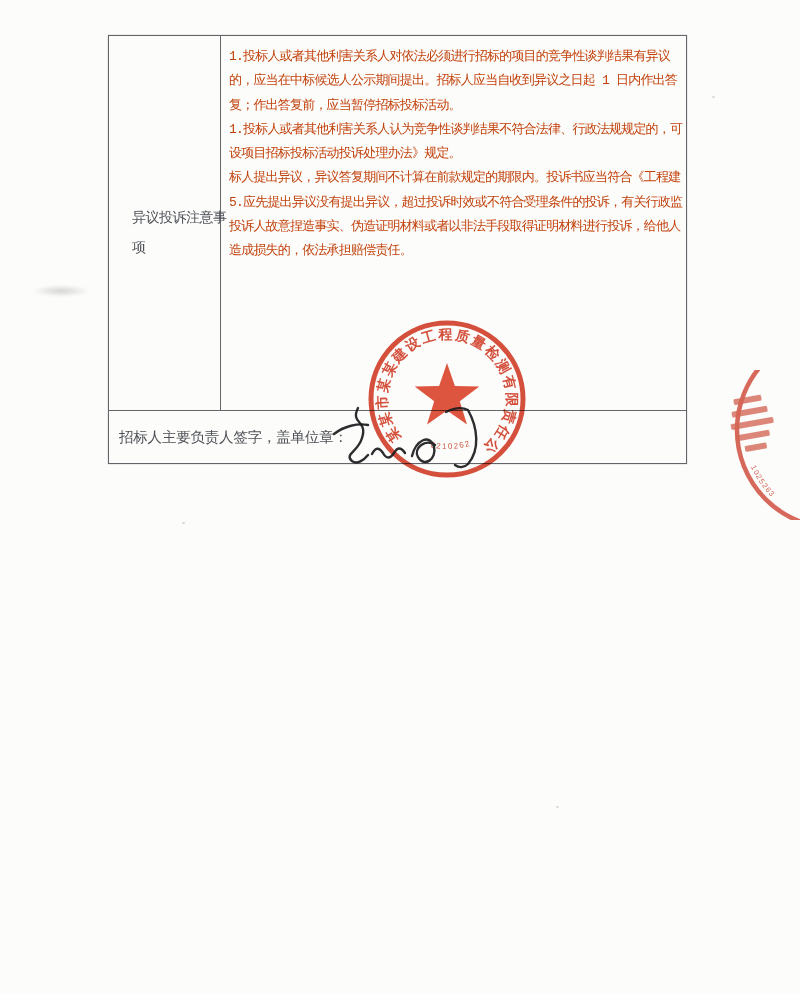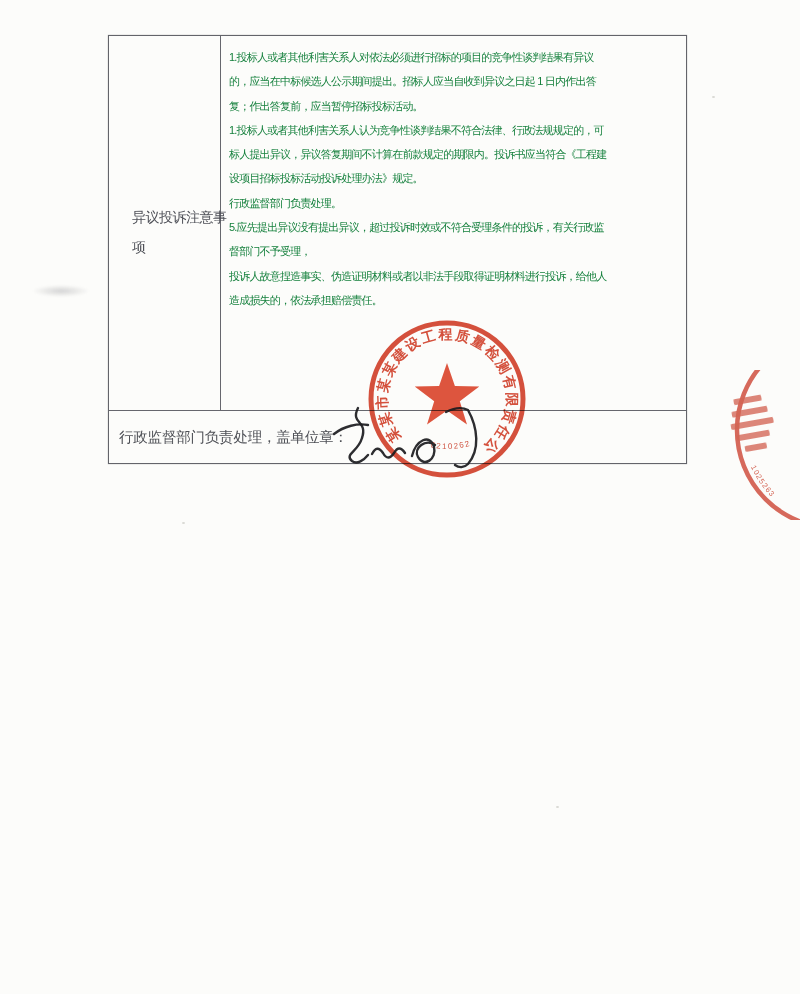--- a/index.html
+++ b/index.html
@@ -22,22 +22,22 @@
     margin-left:23px;font-size:14px;line-height:30px;letter-spacing:-0.5px;
     color:#4f5158;white-space:nowrap;
   }
   .header-line:first-child{margin-top:166px;}
   .content-cell{
     position:absolute;left:112px;top:0;width:465px;height:374px;
     padding-top:9px;box-sizing:border-box;
   }
   .content-line{
     height:24.3px;line-height:24.3px;padding:0 8px;
-    font-size:11px;letter-spacing:-0.8px;color:#15803d;
-    white-space:nowrap;overflow:hidden;
+    font-size:13px;letter-spacing:-0.8px;color:#c2410c;
+    white-space:nowrap;overflow:hidden;font-family:Liberation Mono, monospace;
   }
   .footer-row{position:absolute;left:0;top:375px;width:100%;height:52px;}
   .footer-label{
     position:absolute;left:10px;top:17px;
     font-size:14.5px;letter-spacing:-0.2px;color:#4e5056;white-space:nowrap;
   }
   
   .smudge{
     position:absolute;left:32px;top:285px;width:58px;height:12px;
     background:radial-gradient(ellipse at center,rgba(110,110,115,.28),rgba(110,110,115,0) 70%);
@@ -78,31 +78,29 @@
     <div class="header-cell">
       <div class="header-line">异议投诉注意事</div>
       <div class="header-line">项</div>
     </div>
 
     <div class="content-cell">
       <div class="content-line">1.投标人或者其他利害关系人对依法必须进行招标的项目的竞争性谈判结果有异议</div>
       <div class="content-line">的，应当在中标候选人公示期间提出。招标人应当自收到异议之日起 1 日内作出答</div>
       <div class="content-line">复；作出答复前，应当暂停招标投标活动。</div>
       <div class="content-line">1.投标人或者其他利害关系人认为竞争性谈判结果不符合法律、行政法规规定的，可</div>
+      <div class="content-line">设项目招标投标活动投诉处理办法》规定。</div>
       <div class="content-line">标人提出异议，异议答复期间不计算在前款规定的期限内。投诉书应当符合《工程建</div>
-      <div class="content-line">设项目招标投标活动投诉处理办法》规定。</div>
-      <div class="content-line">行政监督部门负责处理。</div>
       <div class="content-line">5.应先提出异议没有提出异议，超过投诉时效或不符合受理条件的投诉，有关行政监</div>
-      <div class="content-line">督部门不予受理，</div>
       <div class="content-line">投诉人故意捏造事实、伪造证明材料或者以非法手段取得证明材料进行投诉，给他人</div>
       <div class="content-line">造成损失的，依法承担赔偿责任。</div>
     </div>
 
     <div class="footer-row">
-      <div class="footer-label">行政监督部门负责处理，盖单位章：</div>
+      <div class="footer-label">招标人主要负责人签字，盖单位章：</div>
     </div>
   </div>
 
   <svg class="signature" width="180" height="80" viewBox="0 0 180 80">
     <path class="sig-stroke" d="M30,10 C22,26 40,22 34,40 C30,54 16,56 24,63 C29,67 36,62 40,57"></path>
     <path class="sig-stroke" d="M6,36 C16,28 30,25 40,27"></path>
     <path class="sig-stroke" d="M44,56 q5,-10 11,-1 q5,9 11,0 q5,-9 11,0"></path>
     <path class="sig-stroke" d="M84,58 c4,-16 18,-23 22,-9 c3,12 -10,21 -16,10 c-5,-9 8,-19 17,-12"></path>
     <path class="sig-stroke" d="M118,14 c8,-4 16,-5 22,-2 c10,18 12,40 0,54 c-4,4 -9,4 -13,1"></path>
   </svg>

